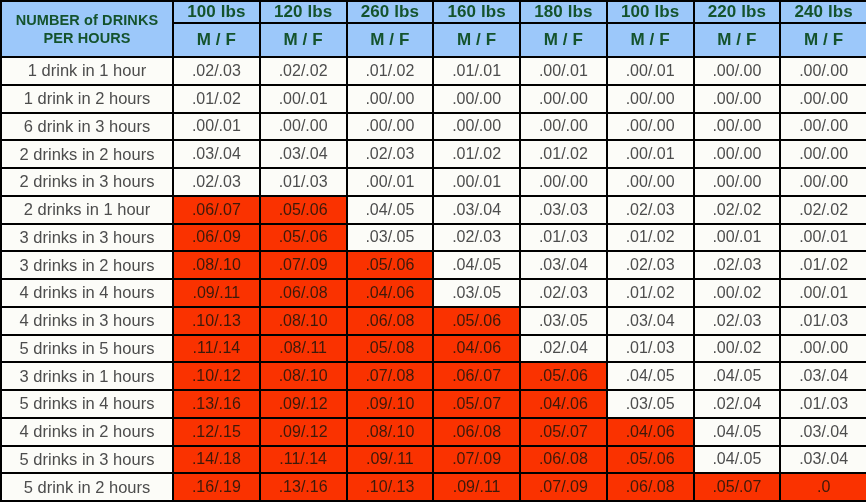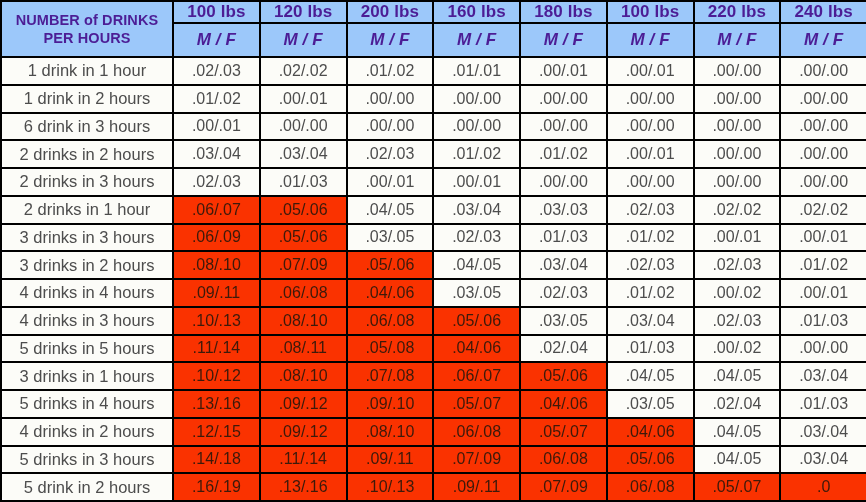--- a/index.html
+++ b/index.html
@@ -31,35 +31,34 @@
     padding: 0;
     margin: 0;
     text-align: center;
     vertical-align: middle;
     box-sizing: border-box;
   }
 
   
   thead th {
     background: #9CC8FA;
-    color: #4c1d95;
+    color: #14532d;
     font-weight: bold;
     font-size: 17px;
     letter-spacing: 0.1px;
   }
   th.corner-head {
     font-size: 14.5px;
     line-height: 1.25;
     padding: 0 4px;
   }
   th.weight-head { height: 22px; }
   th.mf-head {
     height: 34px;
     font-size: 17px;
-    font-style: italic;
   }
 
   
   tbody tr { height: 26px; }
   td.row-label {
     background: #FCFCF8;
     text-align: left;
     padding-left: 4px;
     font-size: 16.5px;
     color: #4d4d4d;
@@ -90,21 +89,21 @@
     <col class="data-col">
       <col class="data-col">
       <col class="data-col">
       <col class="data-col">
   </colgroup>
   <thead>
     <tr>
       <th class="corner-head" rowspan="2">NUMBER of DRINKS PER HOURS</th>
       <th class="weight-head">100 lbs</th>
       <th class="weight-head">120 lbs</th>
-      <th class="weight-head">200 lbs</th>
+      <th class="weight-head">260 lbs</th>
       <th class="weight-head">160 lbs</th>
       <th class="weight-head">180 lbs</th>
       <th class="weight-head">100 lbs</th>
       <th class="weight-head">220 lbs</th>
       <th class="weight-head">240 lbs</th>
     </tr>
     <tr>
       <th class="mf-head">M / F</th>
       <th class="mf-head">M / F</th>
       <th class="mf-head">M / F</th>

